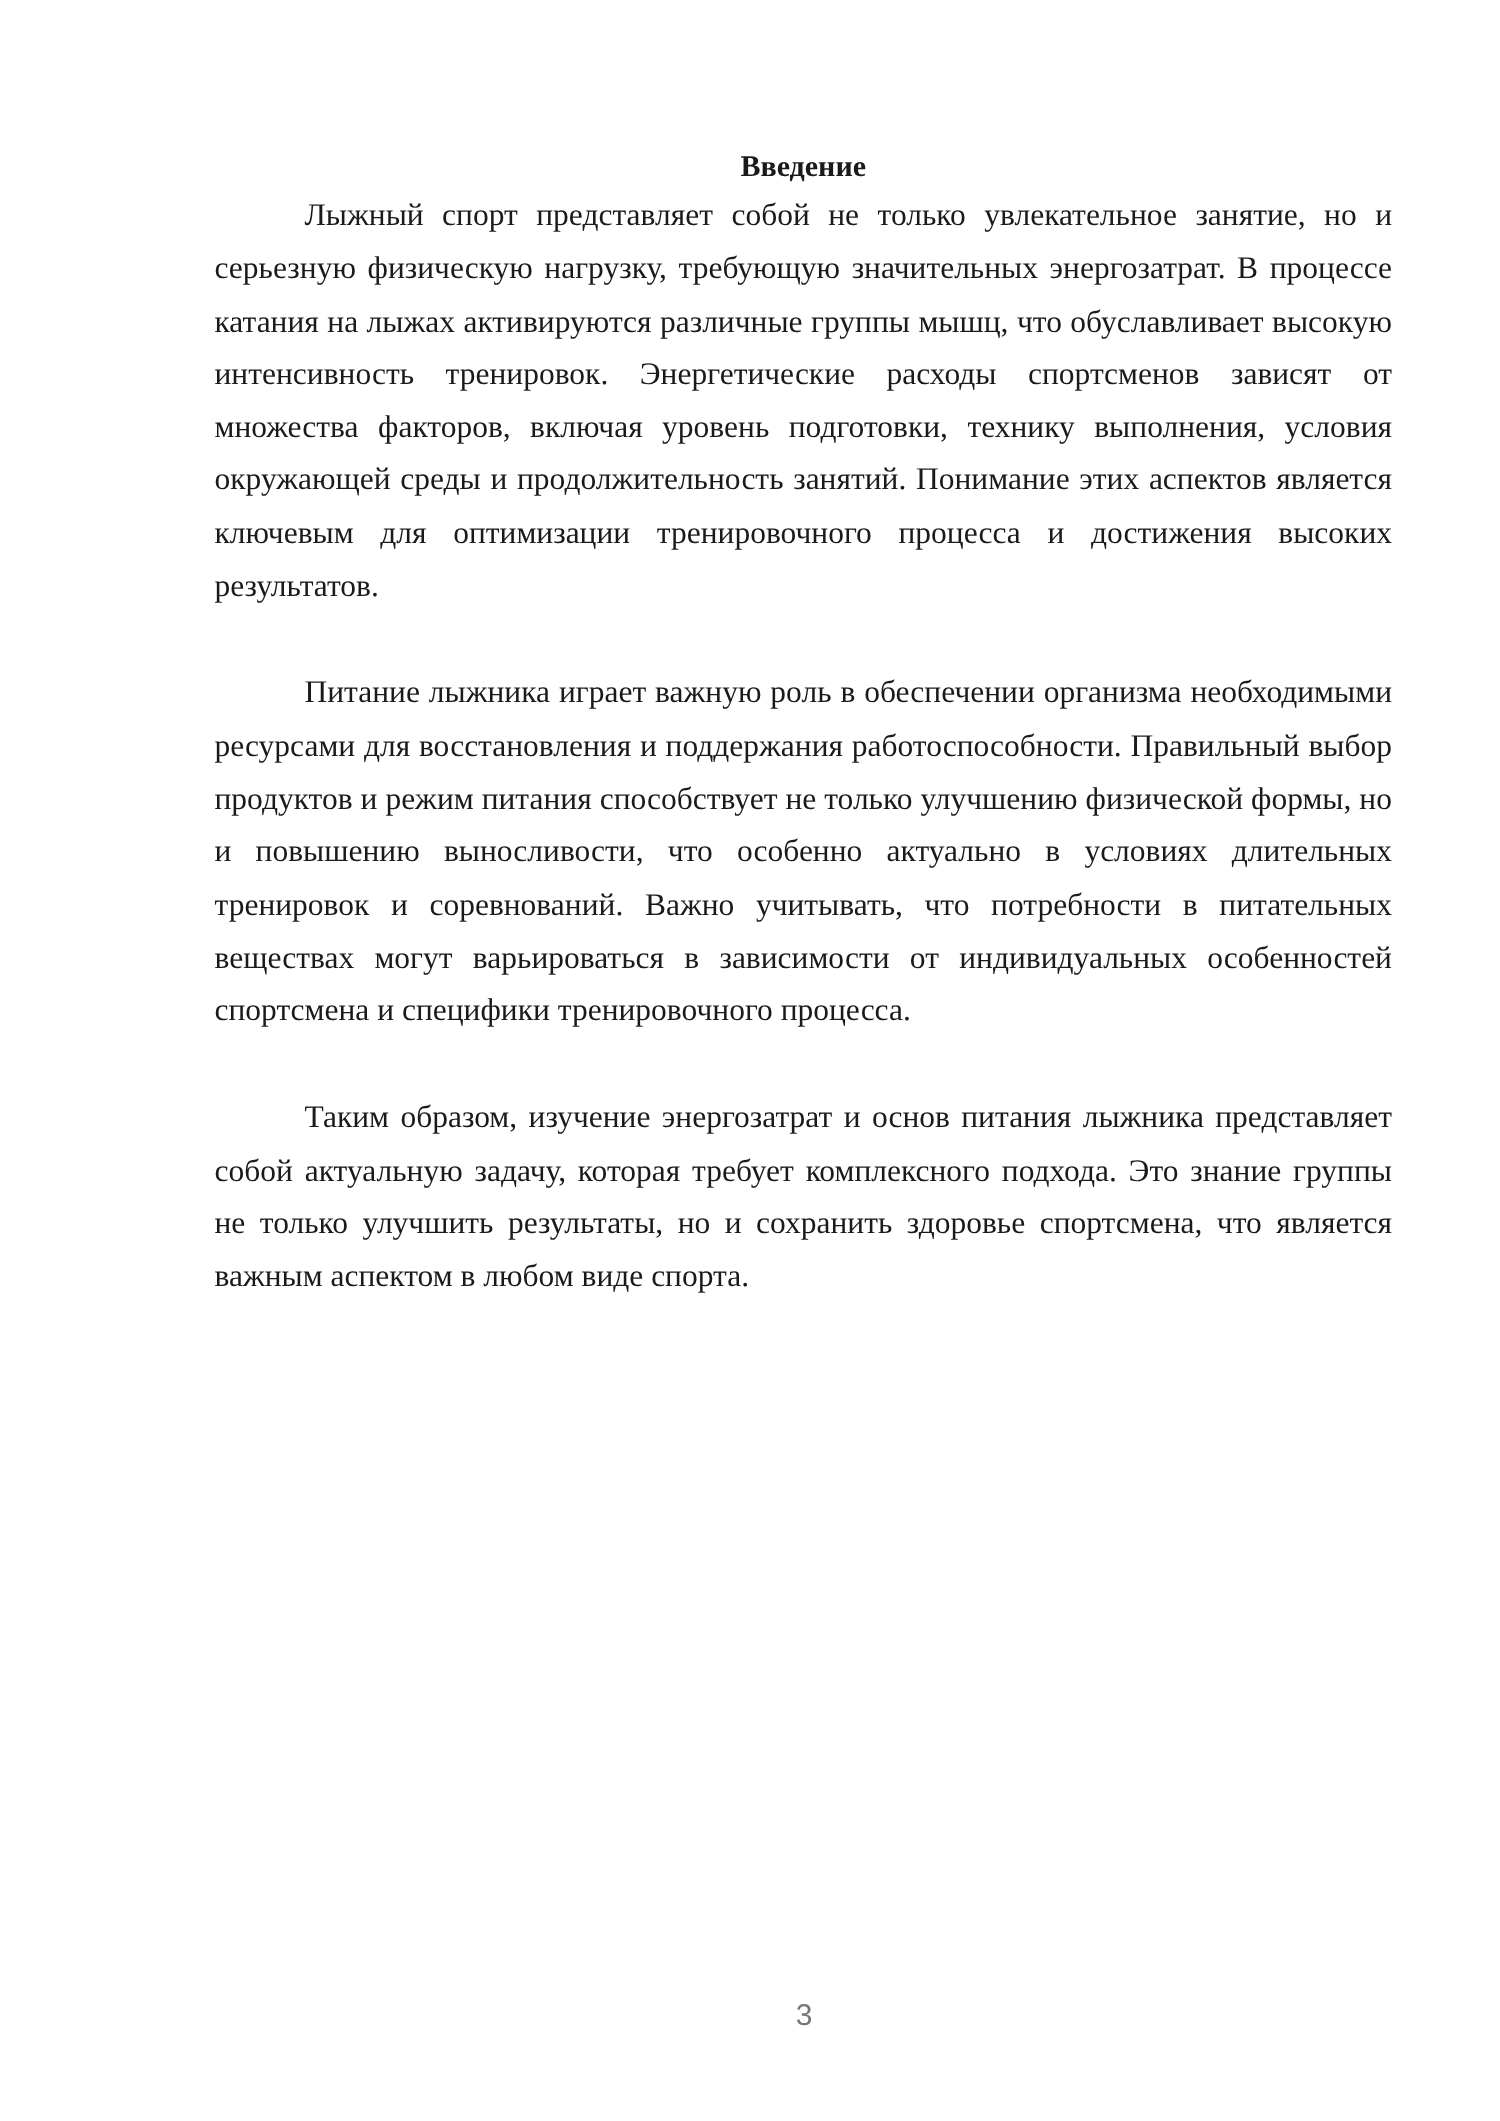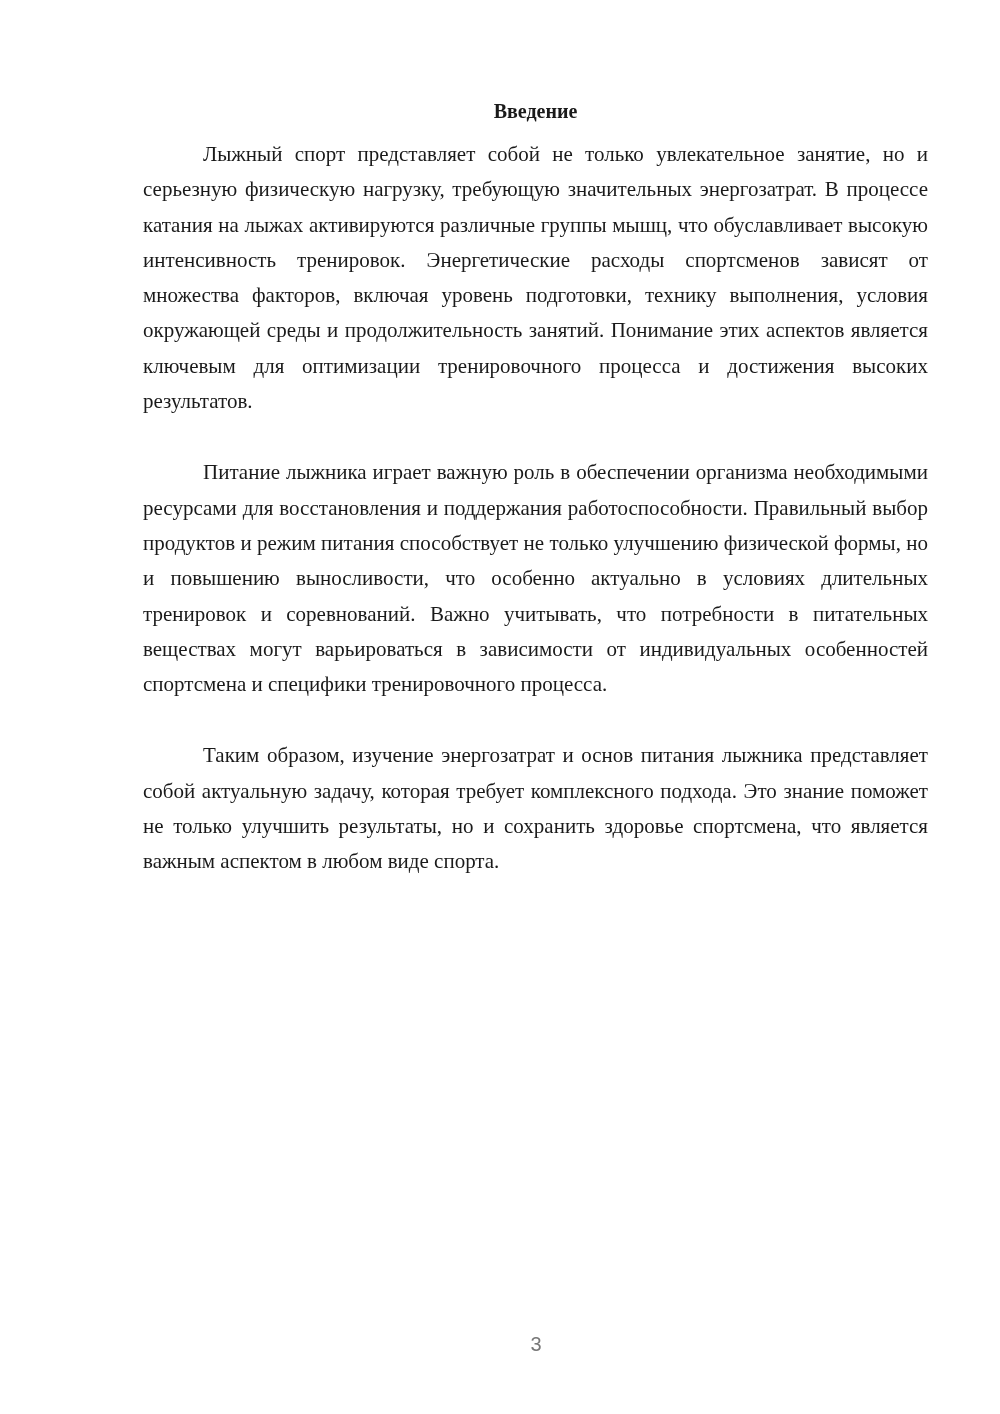--- a/index.html
+++ b/index.html
@@ -13,30 +13,30 @@
     line-height: 35.3px;
   }
   .heading {
     text-align: center; font-weight: bold; font-size: 20px; margin: 0 0 0 0;
     height: 30px; line-height: 30px;
   }
   .para {
     text-align: justify; text-indent: 60px; margin: 0;
   }
   .para + .para { margin-top: 36px; }
-  .para.first { margin-top: 11px; }
+  .para.first { }
   .page-number {
     position: absolute; left: 0; width: 1072px; top: 1333px; text-align: center;
     font-family: "Liberation Sans", sans-serif; font-size: 20px; color: #777;
   }
 </style>
 </head>
 <body>
 
 <div class="page">
   <div class="content">
     <h1 class="heading">Введение</h1>
     <p class="para first">Лыжный спорт представляет собой не только увлекательное занятие, но и серьезную физическую нагрузку, требующую значительных энергозатрат. В процессе катания на лыжах активируются различные группы мышц, что обуславливает высокую интенсивность тренировок. Энергетические расходы спортсменов зависят от множества факторов, включая уровень подготовки, технику выполнения, условия окружающей среды и продолжительность занятий. Понимание этих аспектов является ключевым для оптимизации тренировочного процесса и достижения высоких результатов.</p>
     <p class="para">Питание лыжника играет важную роль в обеспечении организма необходимыми ресурсами для восстановления и поддержания работоспособности. Правильный выбор продуктов и режим питания способствует не только улучшению физической формы, но и повышению выносливости, что особенно актуально в условиях длительных тренировок и соревнований. Важно учитывать, что потребности в питательных веществах могут варьироваться в зависимости от индивидуальных особенностей спортсмена и специфики тренировочного процесса.</p>
-    <p class="para">Таким образом, изучение энергозатрат и основ питания лыжника представляет собой актуальную задачу, которая требует комплексного подхода. Это знание поможет не только улучшить результаты, но и сохранить здоровье спортсмена, что является важным аспектом в любом виде спорта.</p>
+    <p class="para">Таким образом, изучение энергозатрат и основ питания лыжника представляет собой актуальную задачу, которая требует комплексного подхода. Это знание группы не только улучшить результаты, но и сохранить здоровье спортсмена, что является важным аспектом в любом виде спорта.</p>
   </div>
   <div class="page-number">3</div>
 </div>
 
 </body></html>

